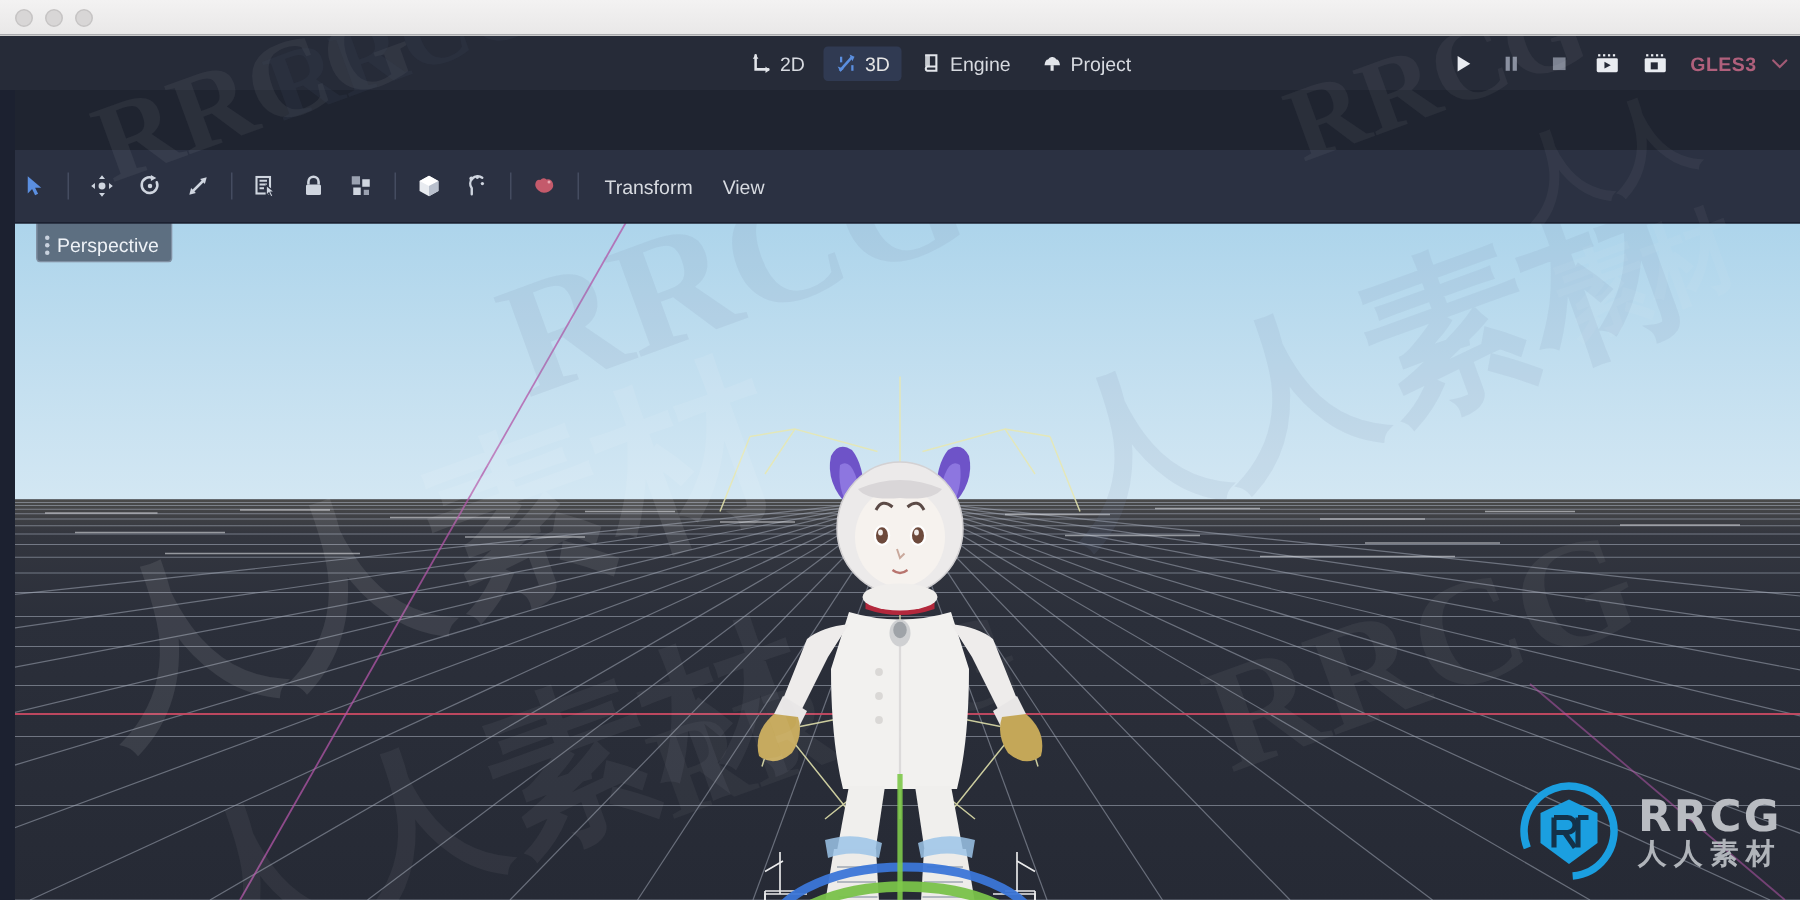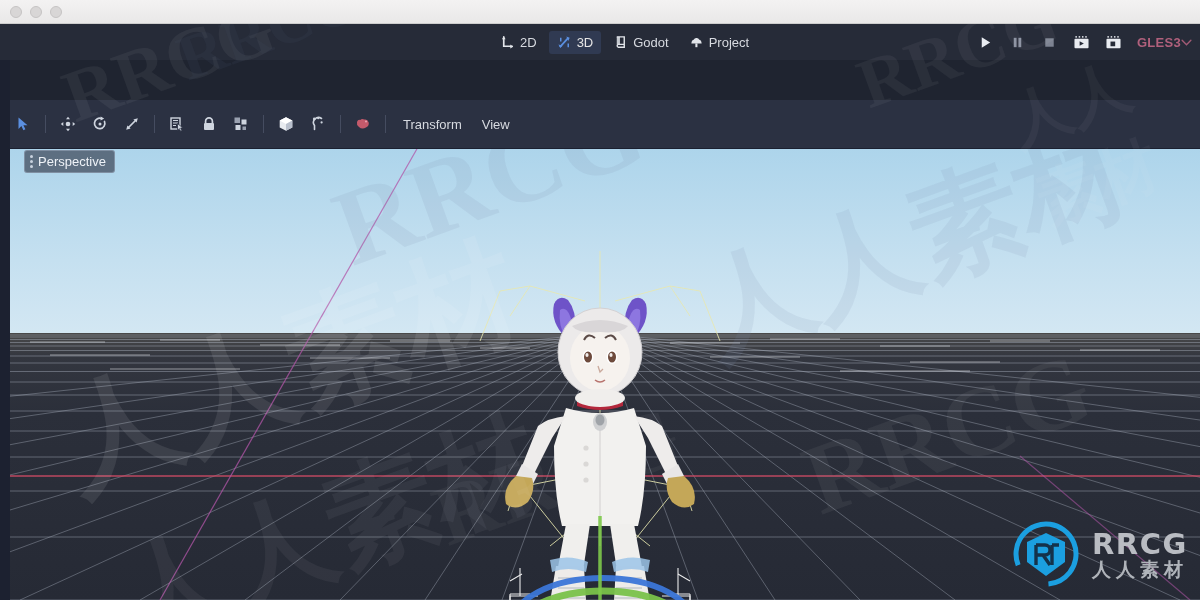--- a/index.html
+++ b/index.html
@@ -61,21 +61,21 @@
   .mode-btn.active { background: rgba(90,120,190,.20); color: #e5e5e5; }
   .mode-ico { width: 15px; height: 15px; display: block; }
 
   .menu-right {
     position: absolute; right: 8px; top: 0; height: 36px;
     display: flex; align-items: center; gap: 14px;
   }
   .playbtn { width: 18px; height: 18px; display: flex; align-items: center; justify-content: center; }
   .gles {
     font-size: 13px; font-weight: bold; color: #b0607c;
-    display: flex; align-items: center; gap: 0;
+    display: flex; align-items: center; gap: 10px;
     letter-spacing: .3px;
   }
   .gles .chev { font-size: 10px; opacity: .9; }
 
   
   .tabbar {
     position: absolute; left: 0; top: 60px;
     width: 1200px; height: 34px;
     background: #1f2430;
     display: flex; align-items: flex-end;
@@ -135,26 +135,26 @@
     position: absolute; left: 0; top: 207px; width: 100%; height: 267px;
     background: linear-gradient(#4a4a4a 0%, #33363f 9%, #2b2f3a 30%, #262a35 100%);
   }
   .leftstrip {
     position: absolute; left: 0; top: 0; width: 10px; height: 600px;
     background: #1c2130; z-index: 22;
   }
 
   
   .persp {
-    position: absolute; left: 14px; top: 24px;
+    position: absolute; left: 14px; top: 8px;
     display: flex; align-items: center; gap: 5px;
     background: rgba(55,62,78,.68);
     border: 1px solid rgba(170,185,205,.45);
     border-radius: 3px;
-    padding: 3px 8px 3px 5px;
+    padding: 21px 8px 3px 5px;
     font-size: 13px; color: #eef2f7;
     z-index: 14;
   }
   .grip { display: flex; flex-direction: column; gap: 2px; }
   .grip i { width: 3px; height: 3px; border-radius: 50%; background: #c9d2de; display:block; }
 
   
   .wm {
     position: absolute; color: rgba(255,255,255,.085);
     font-weight: bold; pointer-events: none; user-select: none;
@@ -223,21 +223,21 @@
         <span>3D</span>
       </div>
 
       <div class="mode-btn">
         <span class="mode-ico">
           <svg viewBox="0 0 16 16" width="15" height="15">
             <path d="M4 2 L12 2 L12 13 L5.5 13 A1.6 1.6 0 0 1 5.5 10 L12 10" stroke="#e2e5ea" stroke-width="1.5" fill="none"></path>
             <rect x="4" y="2" width="3.4" height="8" fill="#e2e5ea" opacity=".85"></rect>
           </svg>
         </span>
-        <span>Godot</span>
+        <span>Engine</span>
       </div>
 
       <div class="mode-btn">
         <span class="mode-ico">
           <svg viewBox="0 0 16 16" width="15" height="15">
             <path d="M2.5 9 Q3 5 5 5 Q6 3 8 3.2 Q10 3 11 5 Q13 5 13.5 9 Z" fill="#e2e5ea"></path>
             <rect x="6.8" y="9" width="2.2" height="4" fill="#e2e5ea"></rect>
           </svg>
         </span>
         <span>Project</span>

